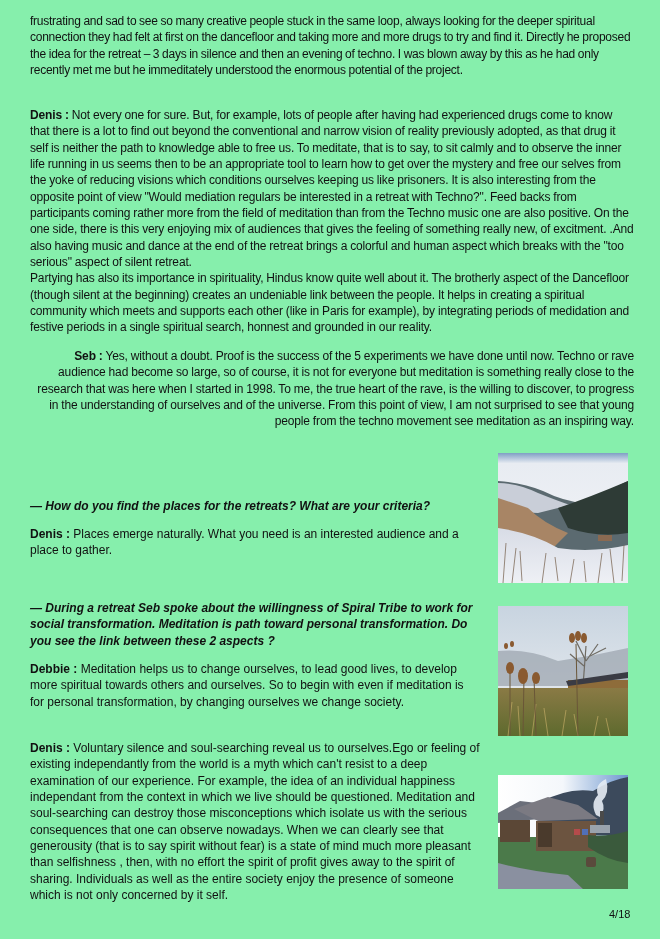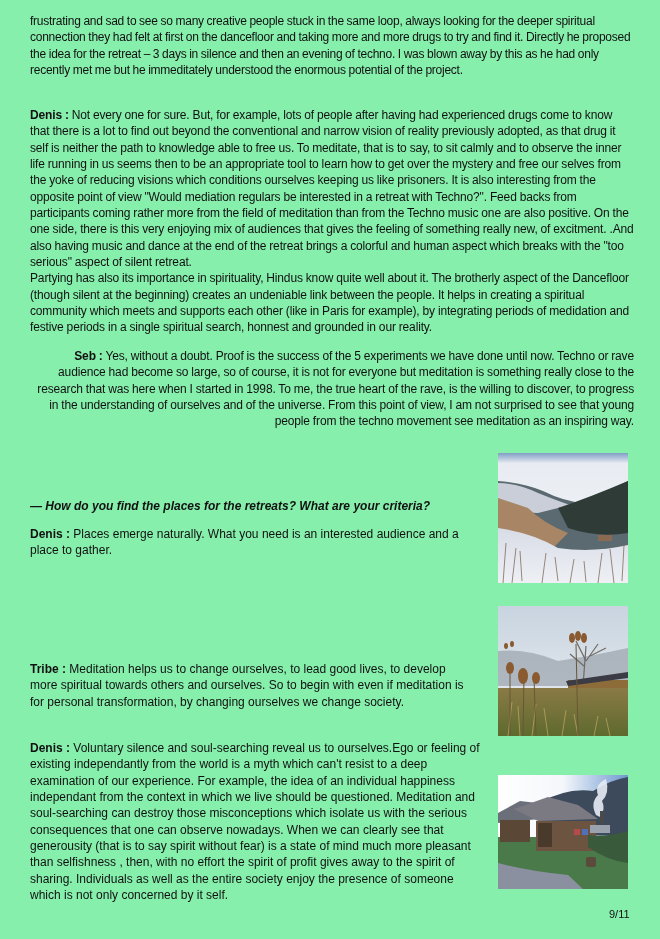--- a/index.html
+++ b/index.html
@@ -34,22 +34,25 @@
     <span class="speaker">Seb :</span><span> Yes, without a doubt. Proof is the success of the 5 experiments we have done until now. Techno or rave audience had become so large, so of course, it is not for everyone but meditation is something really close to the research that was here when I started in 1998. To me, the true heart of the rave, is the willing to discover, to progress in the understanding of ourselves and of the universe. From this point of view, I am not surprised to see that young people from the techno movement see meditation as an inspiring way.</span>
   </p>
 
   <p class="para narrow" style="top:526px;">
     <span class="speaker">Denis :</span><span> Places emerge naturally. What you need is an interested audience and a place to gather.</span>
   </p>
   <p class="para narrow question" style="top:498px; width:460px;">
     <span>— How do you find the places for the retreats? What are your criteria?</span>
   </p>
 
+  <p class="para question" style="top:600px; width:455px;">
+    <span>— During a retreat Seb spoke about the willingness of Spiral Tribe to work for social transformation. Meditation is path toward personal transformation. Do you see the link between these 2 aspects ?</span>
+  </p>
   <p class="para" style="top:661px; width:445px;">
-    <span class="speaker">Tribe :</span><span> Meditation helps us to change ourselves, to lead good lives, to develop more spiritual towards others and ourselves. So to begin with even if meditation is for personal transformation, by changing ourselves we change society.</span>
+    <span class="speaker">Debbie :</span><span> Meditation helps us to change ourselves, to lead good lives, to develop more spiritual towards others and ourselves. So to begin with even if meditation is for personal transformation, by changing ourselves we change society.</span>
   </p>
   <p class="para" style="top:740px; width:455px;">
     <span class="speaker">Denis :</span><span> Voluntary silence and soul-searching reveal us to ourselves.Ego or feeling of existing independantly from the world is a myth which can't resist to a deep examination of our experience. For example, the idea of an individual happiness independant from the context in which we live should be questioned. Meditation and soul-searching can destroy those misconceptions which isolate us with the serious consequences that one can observe nowadays. When we can clearly see that generousity (that is to say spirit without fear) is a state of mind much more pleasant than selfishness , then, with no effort the spirit of profit gives away to the spirit of sharing. Individuals as well as the entire society enjoy the presence of someone which is not only concerned by it self.</span>
   </p>
 
   <div class="photo" style="top:453px; height:130px;">
     <svg width="130" height="130" viewBox="0 0 130 130">
       <defs>
         <linearGradient id="sky1" x1="0" y1="0" x2="0" y2="1">
           <stop offset="0" stop-color="#7f9fc4"></stop>
@@ -159,14 +162,14 @@
       <rect x="40" y="48" width="14" height="24" fill="#4a3a2c"></rect>
       <rect x="76" y="54" width="6" height="6" fill="#b44b4b"></rect>
       <rect x="84" y="54" width="6" height="6" fill="#5170b8"></rect>
       <rect x="92" y="50" width="20" height="8" fill="#9aa3ad"></rect>
       <rect x="102" y="36" width="4" height="14" fill="#4a4a4a"></rect>
       <rect x="88" y="82" width="10" height="10" rx="2" fill="#5a4a3c"></rect>
       <path d="M90,60 Q110,62 130,56 L130,88 Q110,86 90,72Z" fill="#3a5a3c"></path>
     </svg>
   </div>
 
-  <div class="pagenum">9/11</div>
+  <div class="pagenum">4/18</div>
 </div>
 
 </body></html>

